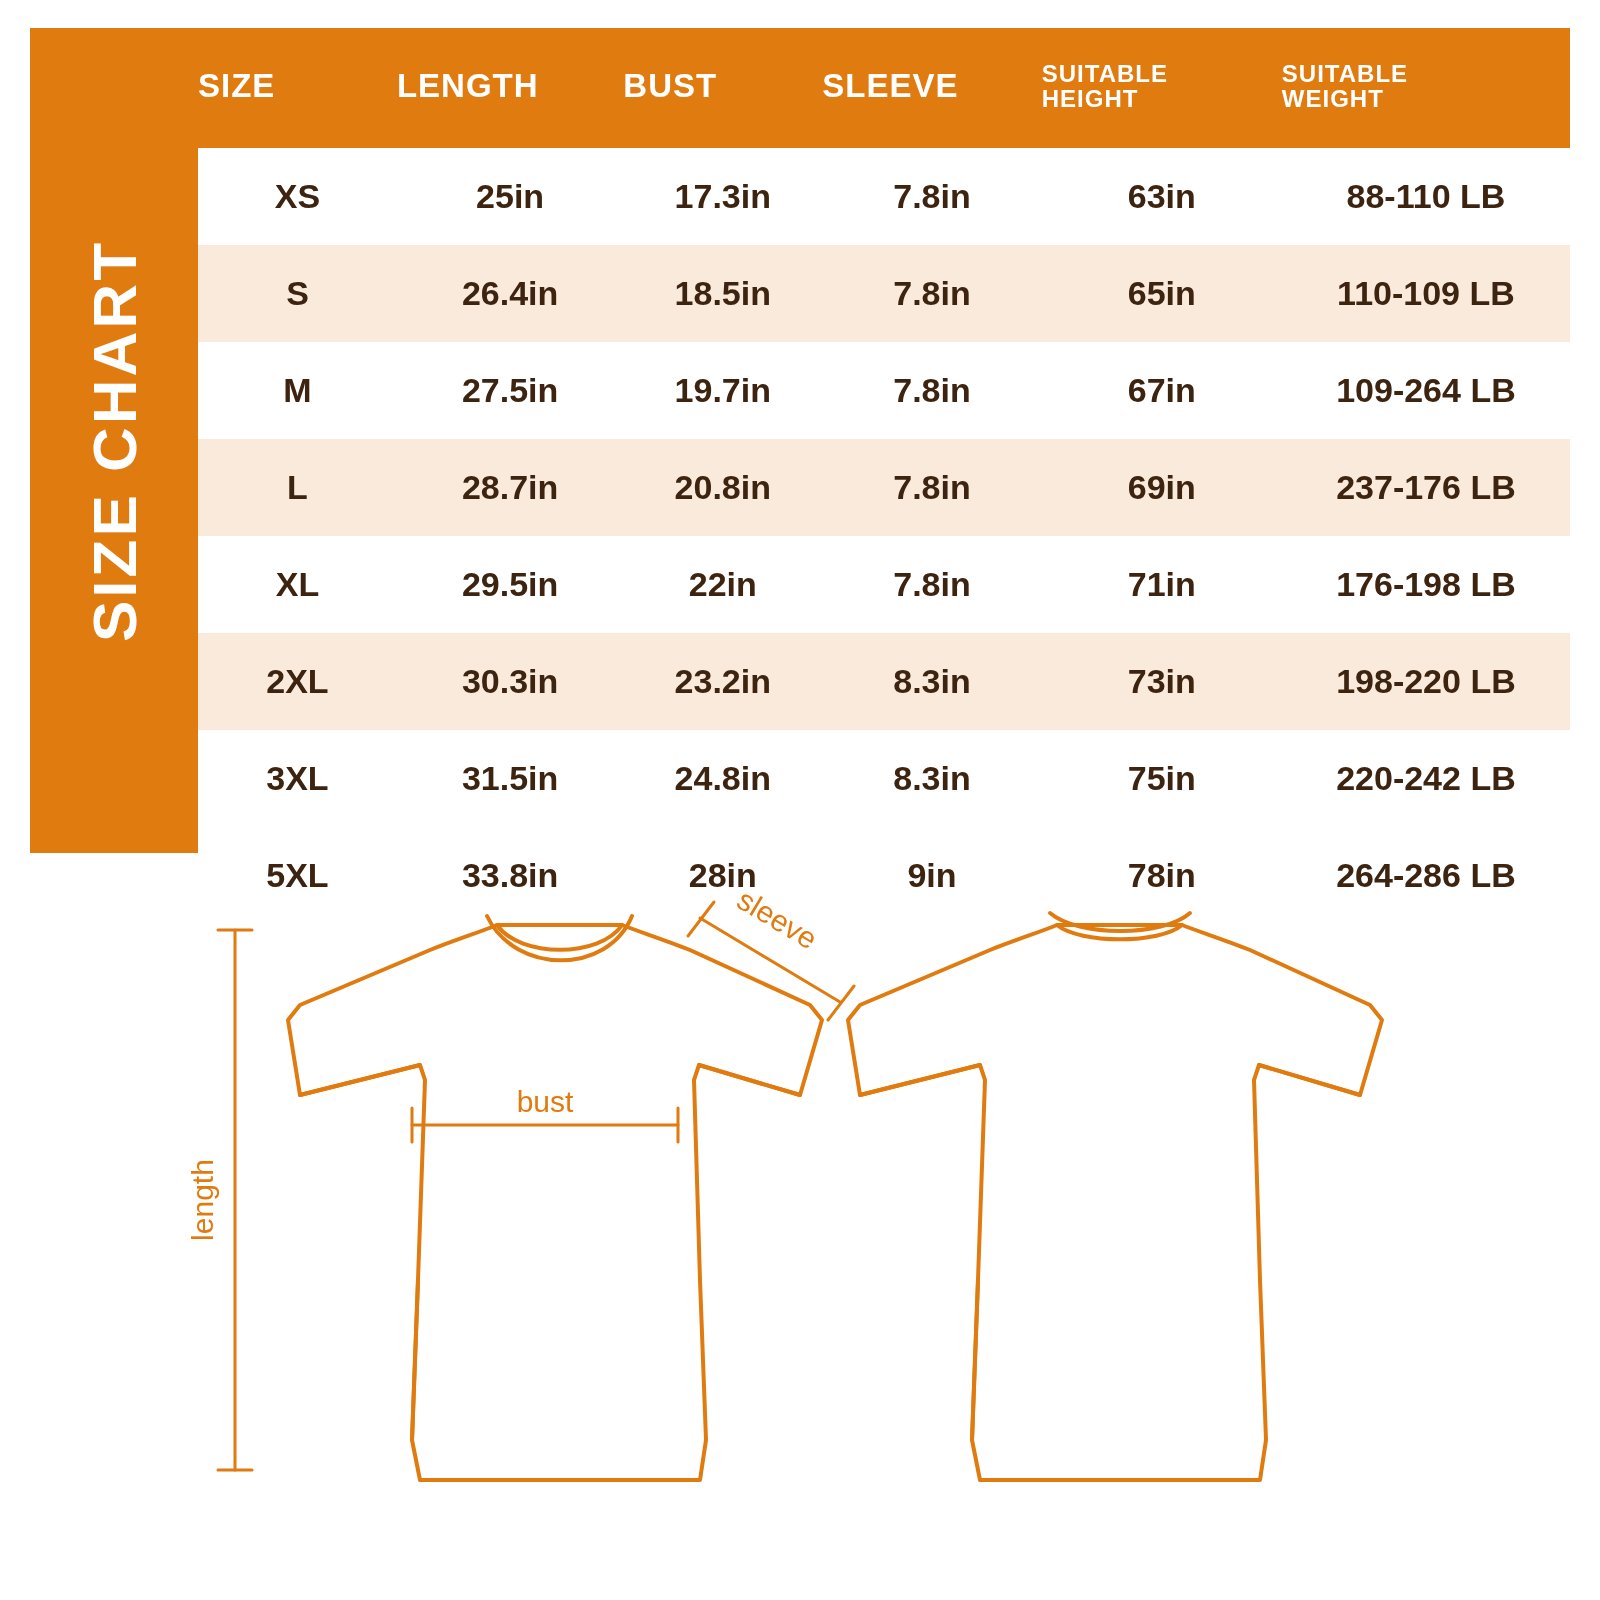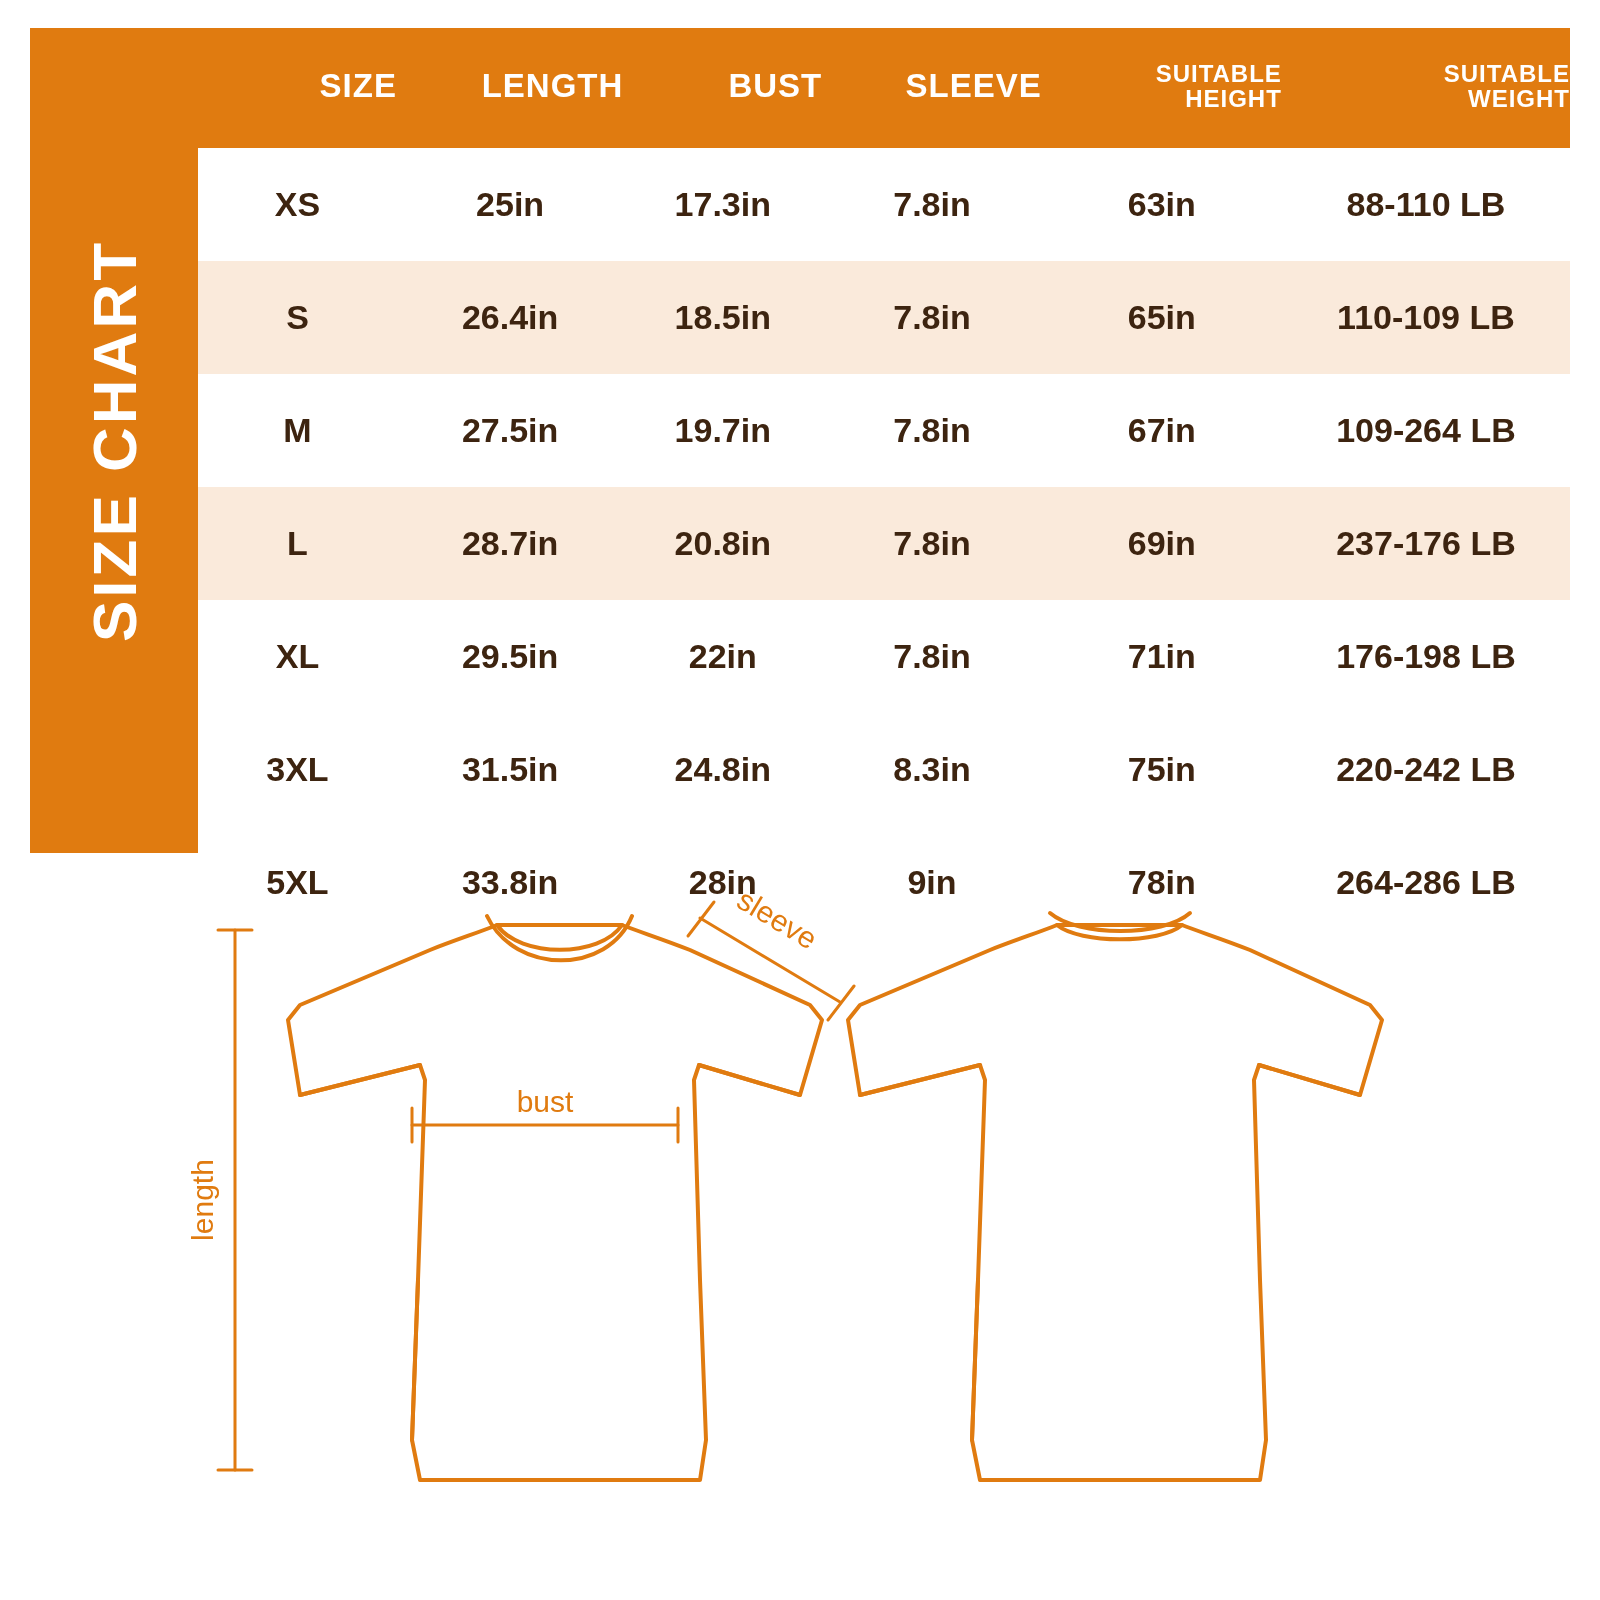--- a/index.html
+++ b/index.html
@@ -57,37 +57,37 @@
     width: 100%;
     border-collapse: collapse;
     table-layout: fixed;
   }
   table.size-table thead th {
     background: #e07b10;
     color: #ffffff;
     font-weight: bold;
     font-size: 33px;
     padding: 10px 0 14px 0;
-    text-align: right;
+    text-align: left;
     letter-spacing: 1px;
     line-height: 1.05;
     vertical-align: middle;
     height: 96px;
   }
   table.size-table thead th.two-line {
     font-size: 24px;
   }
   table.size-table tbody td {
     text-align: center;
     color: #3d2410;
     font-weight: bold;
     font-size: 34px;
     height: 81px;
     vertical-align: middle;
-    padding: 16px;
+    padding: 8px;
   }
   table.size-table tbody tr.row-odd td {
     background: #ffffff;
   }
   table.size-table tbody tr.row-even td {
     background: #faeadb;
   }
   col.c-size { width: 14.5%; }
   col.c-length { width: 16.5%; }
   col.c-bust { width: 14.5%; }
@@ -182,20 +182,28 @@
             <td>69in</td>
             <td>237-176 LB</td>
           </tr>
           <tr class="row-odd">
             <td>XL</td>
             <td>29.5in</td>
             <td>22in</td>
             <td>7.8in</td>
             <td>71in</td>
             <td>176-198 LB</td>
+          </tr>
+          <tr class="row-even">
+            <td>2XL</td>
+            <td>30.3in</td>
+            <td>23.2in</td>
+            <td>8.3in</td>
+            <td>73in</td>
+            <td>198-220 LB</td>
           </tr>
           <tr class="row-odd">
             <td>3XL</td>
             <td>31.5in</td>
             <td>24.8in</td>
             <td>8.3in</td>
             <td>75in</td>
             <td>220-242 LB</td>
           </tr>
           <tr class="row-odd">

